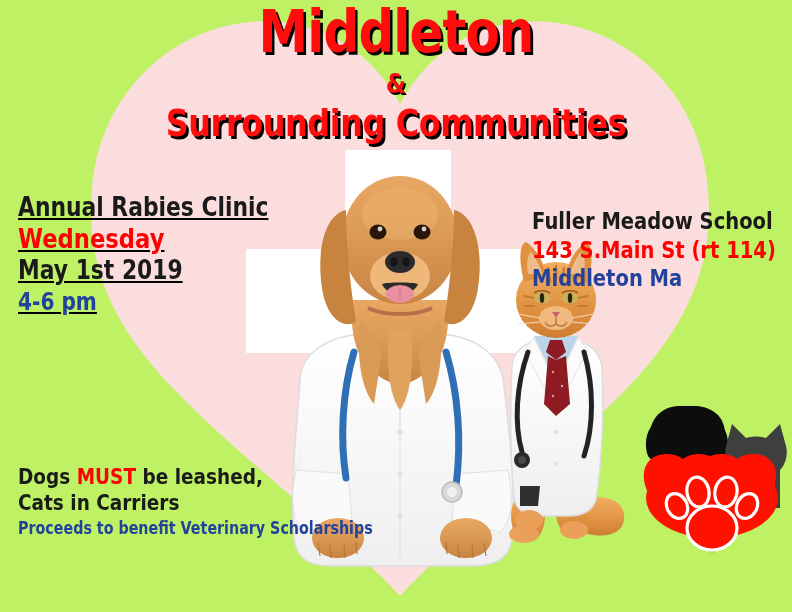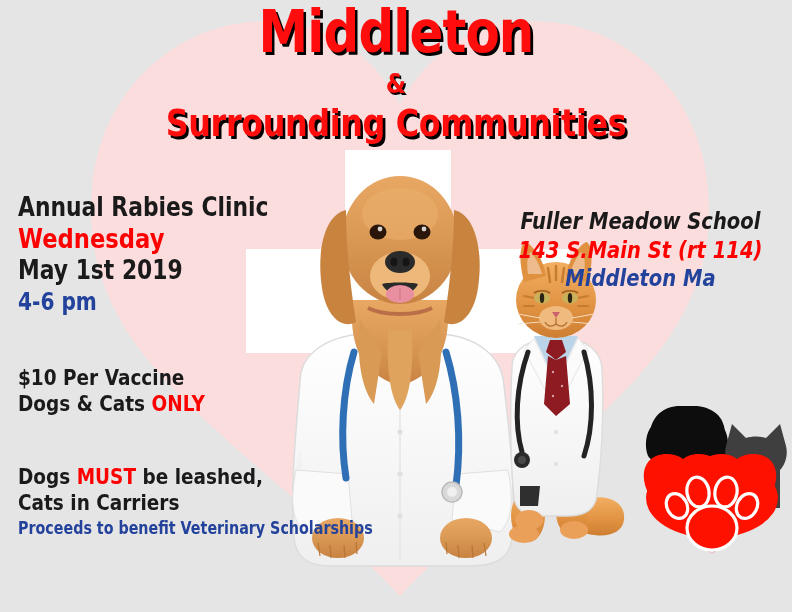--- a/index.html
+++ b/index.html
@@ -8,21 +8,21 @@
     background: #ffffff;
   }
   body {
     font-family: "Liberation Sans", sans-serif;
   }
   #poster {
     position: relative;
     width: 792px;
     height: 612px;
     overflow: hidden;
-    background: #e5e5e5;
+    background: #bef264;
   }
 
   
   .heart-bg {
     position: absolute;
     left: 0; top: 0;
     width: 792px; height: 612px;
     z-index: 1;
     pointer-events: none;
   }
@@ -96,20 +96,21 @@
     line-height: 1.1;
   }
 
   .left-block {
     position: absolute;
     z-index: 6;
     left: 18px;
     top: 193px;
     width: 330px;
     line-height: 1.12;
+    text-decoration: underline;
   }
   .left-block .ln {
     display: block;
     font-family: "DejaVu Sans", sans-serif;
     font-weight: bold;
     transform: scaleX(0.84);
     transform-origin: left center;
     white-space: nowrap;
   }
   .l1 { font-size: 26px; color: #1a1a1a; }
@@ -156,26 +157,25 @@
   .rules-block .proceeds {
     font-size: 17px;
     color: #23429B;
     margin-top: 4px;
   }
   .hl-red { color: #FF0000; }
 
   .right-block {
     position: absolute;
     z-index: 6;
-    right: 24px;
+    right: 5px;
     top: 208px;
     width: 300px;
-    text-align: center;
+    text-align: left;
     line-height: 1.16;
-    font-style: italic;
   }
   .right-block .ln {
     display: block;
     font-family: "DejaVu Sans", sans-serif;
     font-weight: bold;
     transform: scaleX(0.85);
     transform-origin: right center;
     white-space: nowrap;
   }
   .r1 { font-size: 23px; color: #1a1a1a; }
@@ -385,24 +385,20 @@
     <span class="t-sub">Surrounding Communities</span>
   </div>
 
   <div class="left-block">
     <span class="ln l1">Annual Rabies Clinic</span>
     <span class="ln l2">Wednesday</span>
     <span class="ln l3">May 1st 2019</span>
     <span class="ln l4">4-6 pm</span>
   </div>
 
-  <div class="price-block">
-    <span class="ln">$10 Per Vaccine</span>
-    <span class="ln"><span>Dogs &amp; Cats </span><span class="hl-red">ONLY</span></span>
-  </div>
 
   <div class="rules-block">
     <span class="ln"><span>Dogs </span><span class="hl-red">MUST</span><span> be  leashed,</span></span>
     <span class="ln">Cats in Carriers</span>
     <span class="ln proceeds">Proceeds to benefit Veterinary Scholarships</span>
   </div>
 
   <div class="right-block">
     <span class="ln r1">Fuller Meadow School</span>
     <span class="ln r2">143 S.Main St (rt 114)</span>

